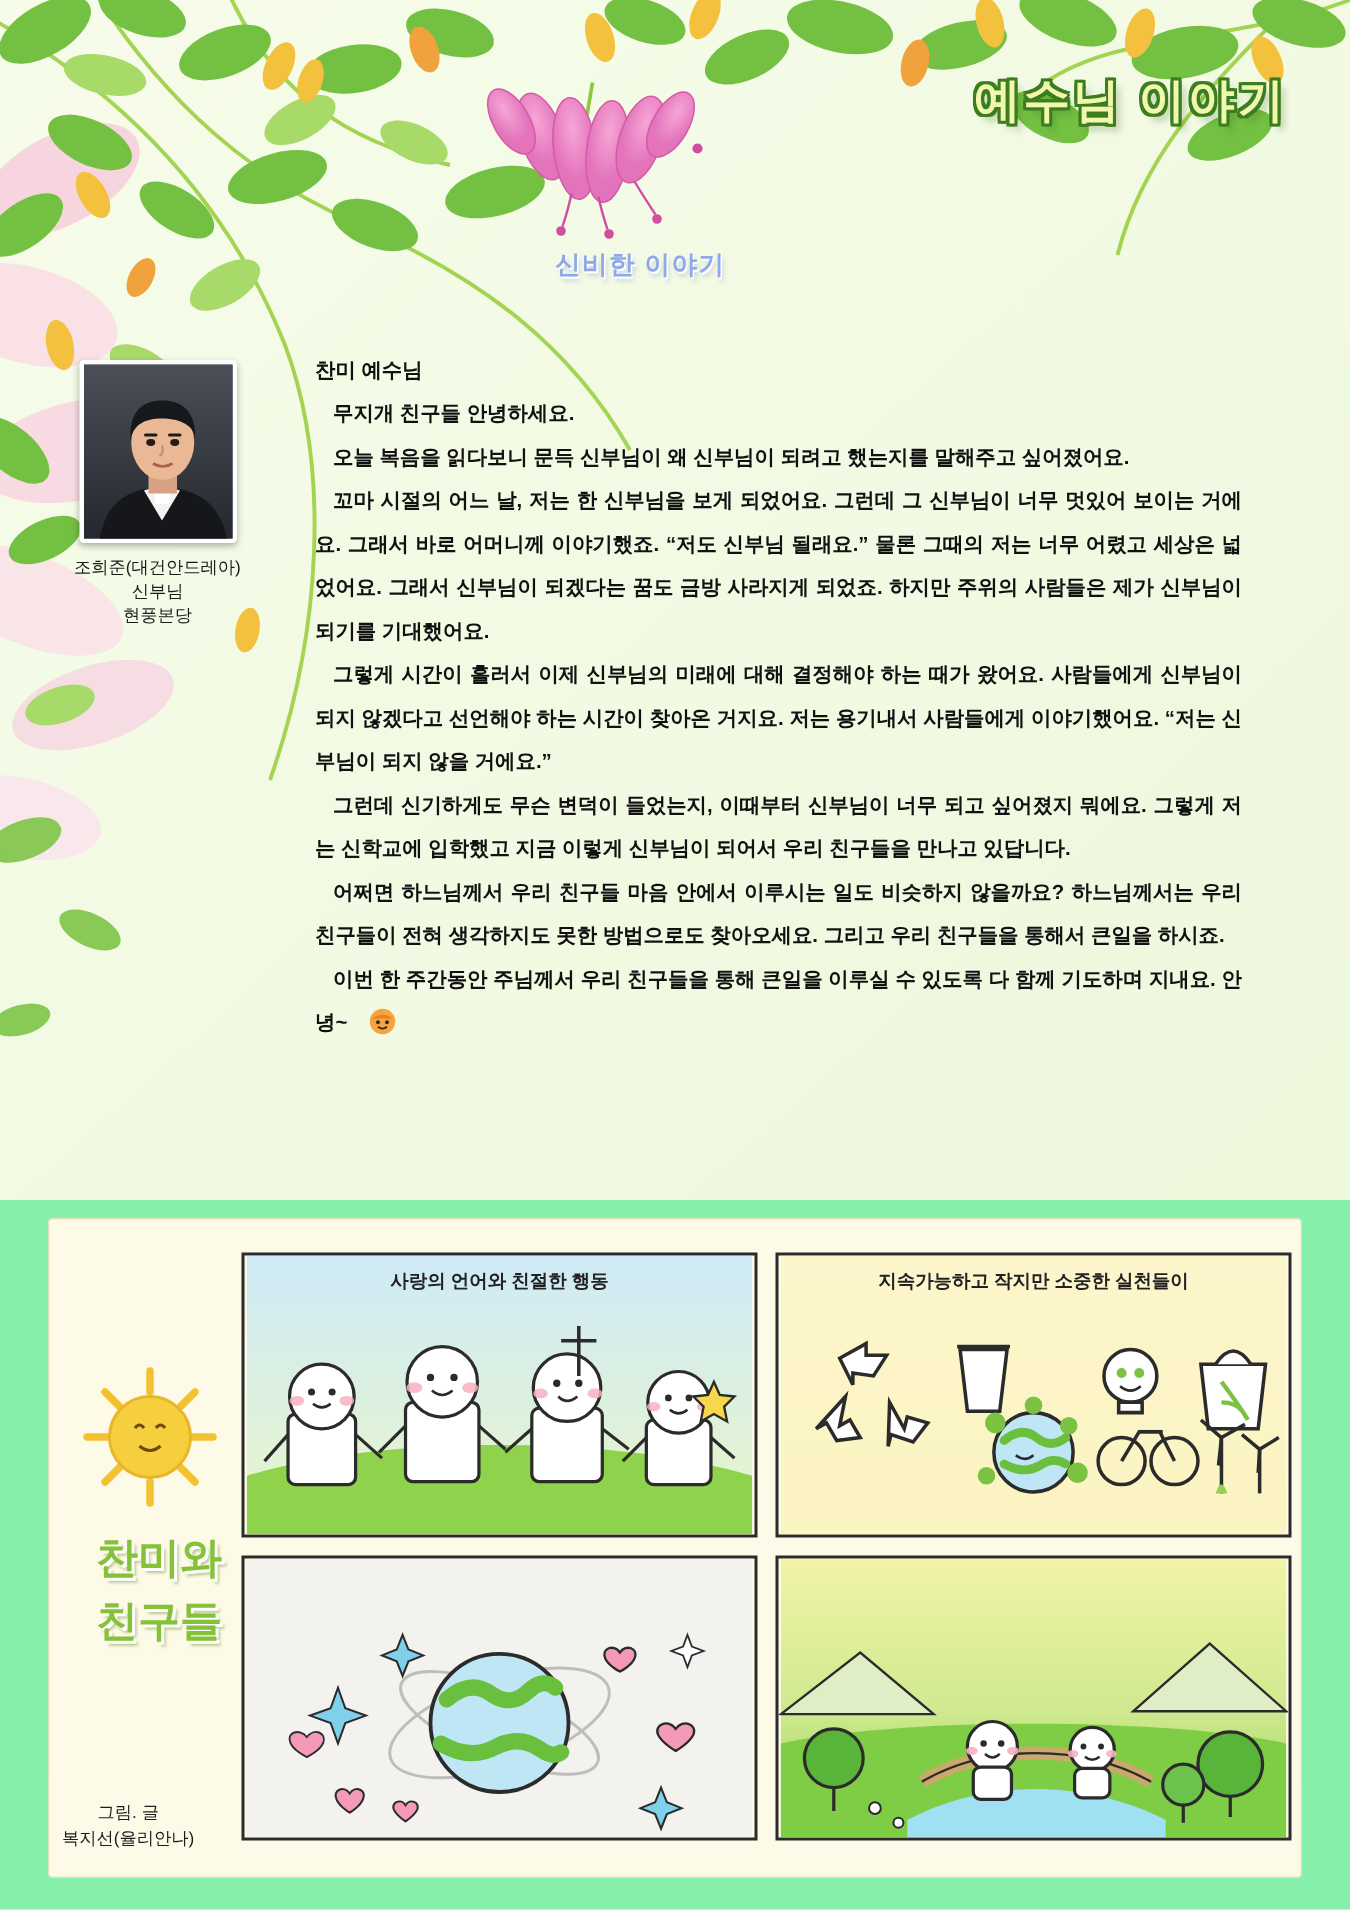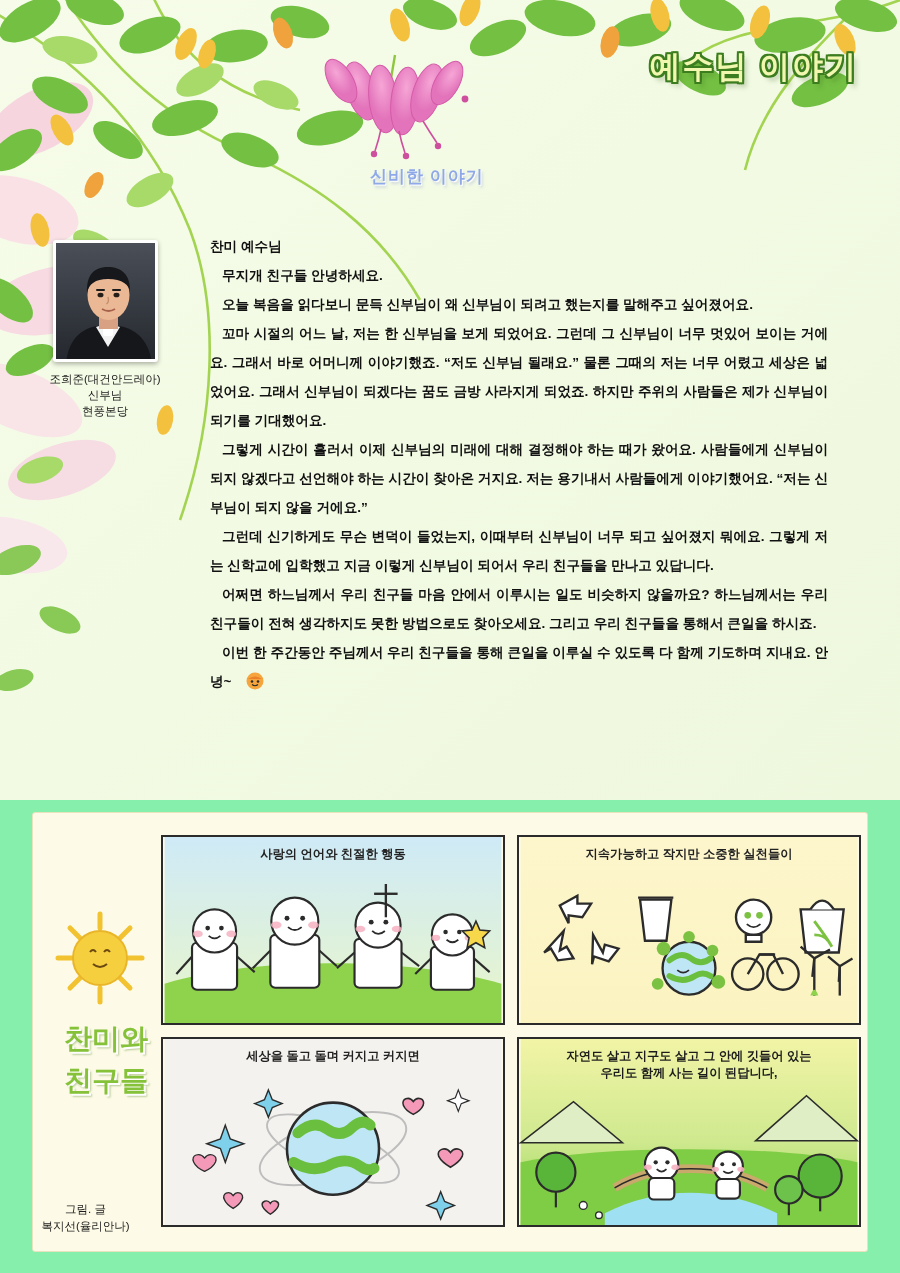--- a/index.html
+++ b/index.html
@@ -565,21 +565,20 @@
 
           <g fill="#7fd0ea" stroke="#2b2b2b" stroke-width="1.4">
             <path d="M62,88 l5,14 14,5 -14,5 -5,14 -5,-14 -14,-5 14,-5 z"></path>
             <path d="M106,52 l4,10 10,4 -10,4 -4,10 -4,-10 -10,-4 10,-4 z"></path>
             <path d="M282,156 l4,10 10,4 -10,4 -4,10 -4,-10 -10,-4 10,-4 z"></path>
           </g>
           <g fill="#ffffff" stroke="#2b2b2b" stroke-width="1.2">
             <path d="M300,52 l3,8 8,3 -8,3 -3,8 -3,-8 -8,-3 8,-3 z"></path>
           </g>
         </svg>
-        <div class="cap">세상을 돌고 돌며 커지고 커지면</div>
       </div>
 
       <div class="panel p4">
         <svg viewBox="0 0 344 190" width="100%" height="100%">
           <defs>
             <linearGradient id="sky4" x1="0" y1="0" x2="0" y2="1">
               <stop offset="0%" stop-color="#f2f4a6"></stop>
               <stop offset="55%" stop-color="#cfe98f"></stop>
               <stop offset="100%" stop-color="#8fd24b"></stop>
             </linearGradient>
@@ -626,19 +625,17 @@
             <circle cx="306" cy="140" r="22" fill="#59b43a"></circle>
             <path d="M274,180 v-20" fill="none"></path>
             <circle cx="274" cy="154" r="14" fill="#6cc24a"></circle>
           </g>
 
           <g fill="#fff">
             <circle cx="64" cy="170" r="4" stroke="#2b2b2b" stroke-width="1.4"></circle>
             <circle cx="80" cy="180" r="3.4" stroke="#2b2b2b" stroke-width="1.4"></circle>
           </g>
         </svg>
-        <div class="cap" style="white-space: pre-line;">자연도 살고 지구도 살고 그 안에 깃들어 있는
-우리도 함께 사는 길이 된답니다,</div>
       </div>
 
     </div>
   </div>
 </div>
 
 </body></html>

